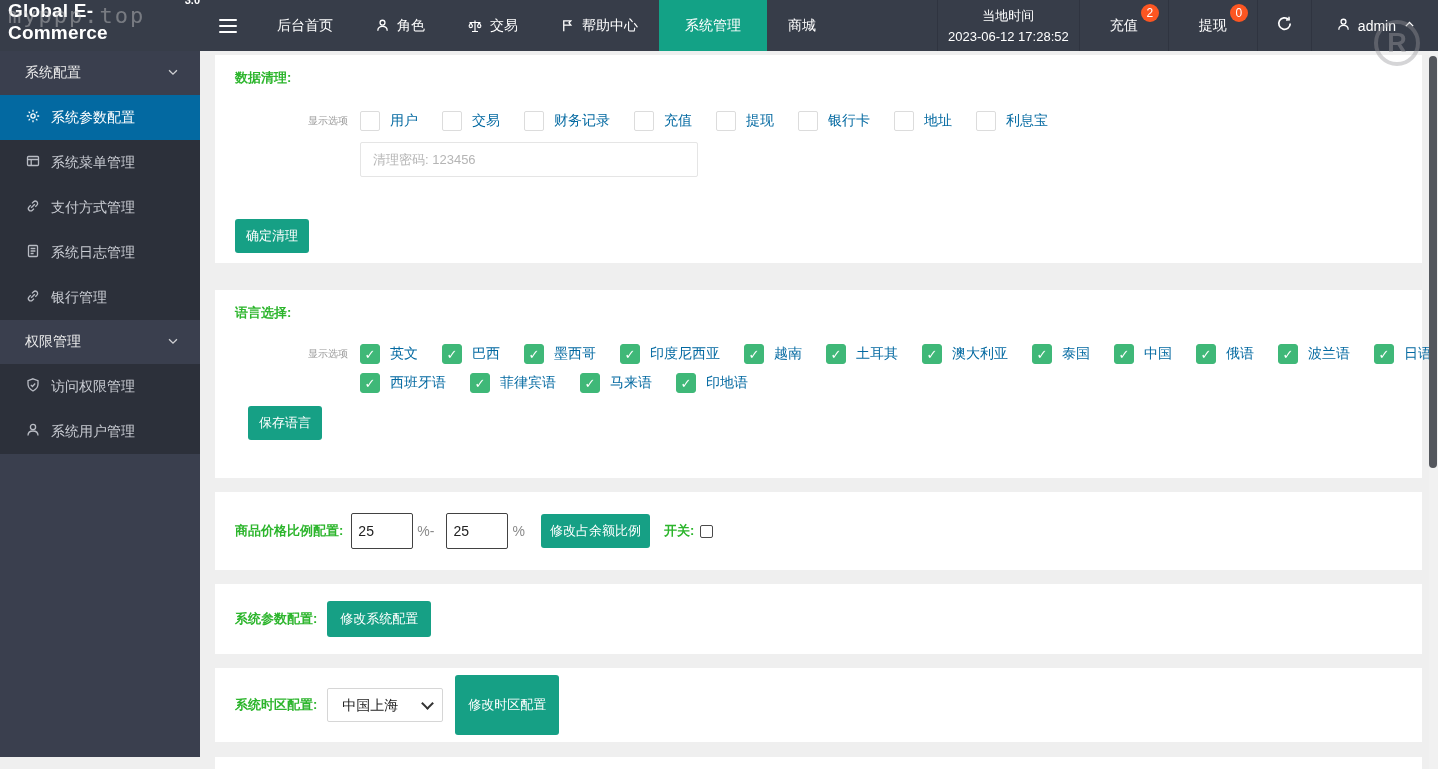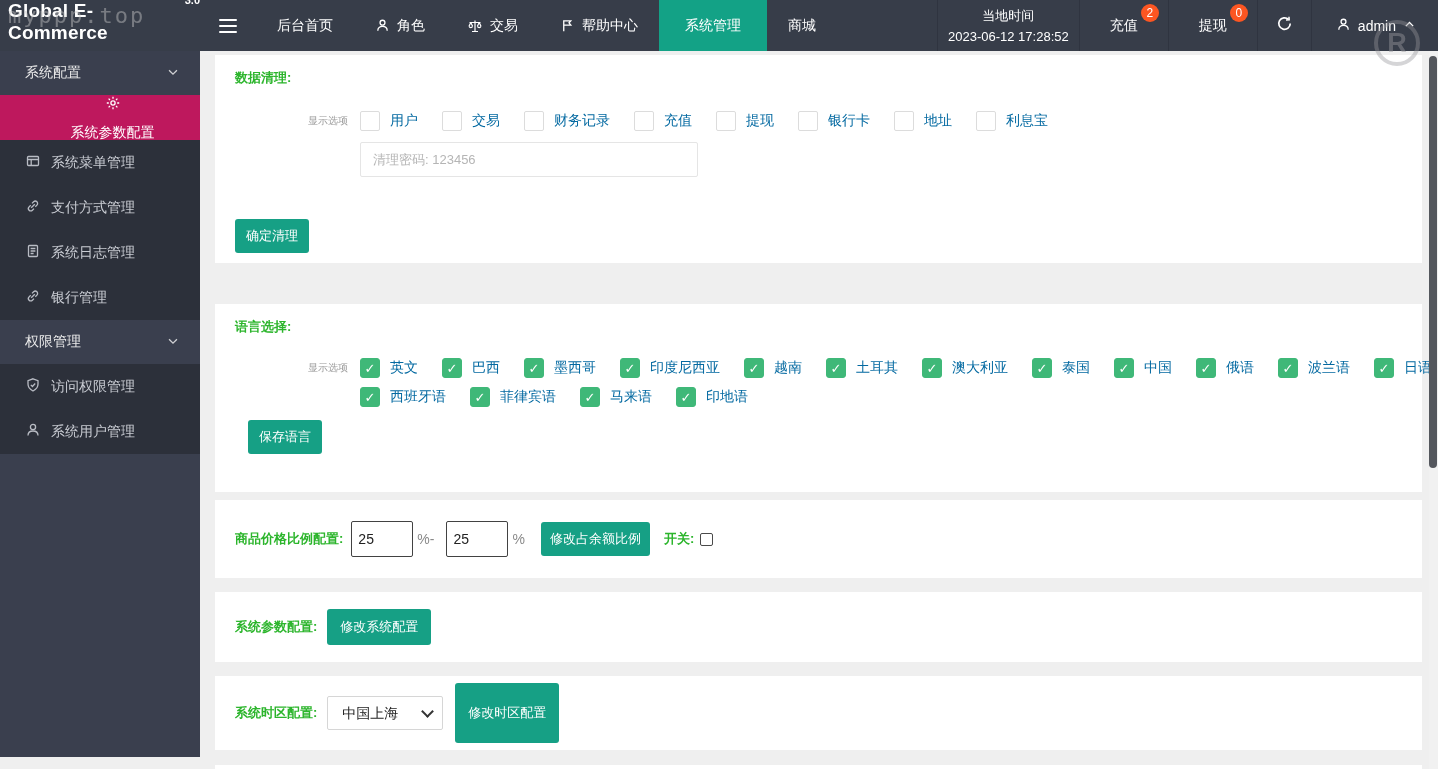--- a/index.html
+++ b/index.html
@@ -24,21 +24,21 @@
   .hdr-refresh { display:flex; align-items:center; padding:0 18px; border-right:1px solid #2f3440; cursor:pointer; }
   .hdr-user { display:flex; align-items:center; gap:7px; color:#fff; font-size:14px; padding:0 22px 0 24px; cursor:pointer; }
 
   
   .sidebar { position:absolute; top:51px; left:0; bottom:12px; width:200px; background:#3a3f4e; z-index:4; }
   .side-hdr { height:44px; display:flex; align-items:center; padding:0 20px 0 25px; color:#ececec; font-size:14px; cursor:pointer; background:#3a3f4e; }
   .side-hdr .caret { margin-left:auto; }
   .side-list { list-style:none; background:#2c303a; }
   .side-item { height:45px; display:flex; align-items:center; gap:10px; padding-left:25px; color:#c9ccd3; font-size:14px; cursor:pointer; }
   .side-item svg { flex-shrink:0; }
-  .side-item.active { background:#be185d; color:#fff;flex-direction:column; }
+  .side-item.active { background:#0369a1; color:#fff; }
 
   
   .content { position:absolute; top:51px; left:200px; right:0; bottom:0; background:#efefef; overflow:hidden; padding:4px 16px 0 15px; }
   .panel { background:#fff; padding:14px 20px; }
   .panel-title { font-size:13px; font-weight:700; color:#2cb52c; }
   .form-row { display:flex; align-items:center; }
   .form-label { display:inline-block; width:113px; text-align:right; margin-right:12px; color:#999; font-size:10px; flex-shrink:0; }
   .cb-row { display:flex; align-items:center; flex-wrap:nowrap; }
   .cb-item { display:inline-flex; align-items:center; margin-right:24px; cursor:pointer; }
   .cb { width:20px; height:20px; border:1px solid #dcdcdc; border-radius:2px; background:#fff; display:inline-flex; align-items:center; justify-content:center; }
@@ -46,27 +46,27 @@
   .cb-label { margin-left:10px; font-size:14px; color:#0369a1; white-space:nowrap; }
   .pwd-input { width:338px; height:35px; border:1px solid #e5e5e5; border-radius:2px; padding:0 12px; font-size:13px; color:#333; outline:none; }
   .pwd-input::placeholder { color:#b5b5b5; }
   .btn { display:inline-block; background:#16a085; color:#fff; border:none; border-radius:3px; font-size:13px; padding:8px 11px; cursor:pointer; font-family:inherit; }
 
   #panel-data-clean { height:208px; }
   #panel-data-clean .opts-row { margin-top:24px; }
   #panel-data-clean .pwd-row { margin-top:11px; margin-left:125px; }
   #panel-data-clean .btn { margin-top:42px; }
 
-  #panel-language { height:188px; margin-top:41px; }
+  #panel-language { height:188px; margin-top:27px; }
   #panel-language .opts-row { margin-top:22px; }
   #panel-language .opts-row2 { margin-top:9px; margin-left:125px; }
   #panel-language .btn { margin-top:13px; margin-left:13px; }
 
   .inline-panel { display:flex; align-items:center; padding:0 20px; }
-  #panel-price { height:78px; margin-top:8px; }
+  #panel-price { height:78px; margin-top:14px; }
   .num-input { width:62px; height:36px; border:1px solid #424242; border-radius:2px; padding:0 6px; font-size:14px; color:#222; outline:none; margin-left:8px; }
   .pct { color:#8a8a8a; font-size:14px; margin:0 4px; }
   #panel-price .btn { margin-left:12px; padding:8px 9px; }
   .switch-label { margin-left:14px; }
   .mini-cb { width:13px; height:13px; border:1px solid #4a4a4a; border-radius:2px; background:#fff; display:inline-block; margin-left:6px; cursor:pointer; }
 
   #panel-sysparam { height:70px; margin-top:14px; }
   #panel-sysparam .btn { margin-left:10px; padding:9px 13px; }
 
   #panel-timezone { height:74px; margin-top:14px; }

